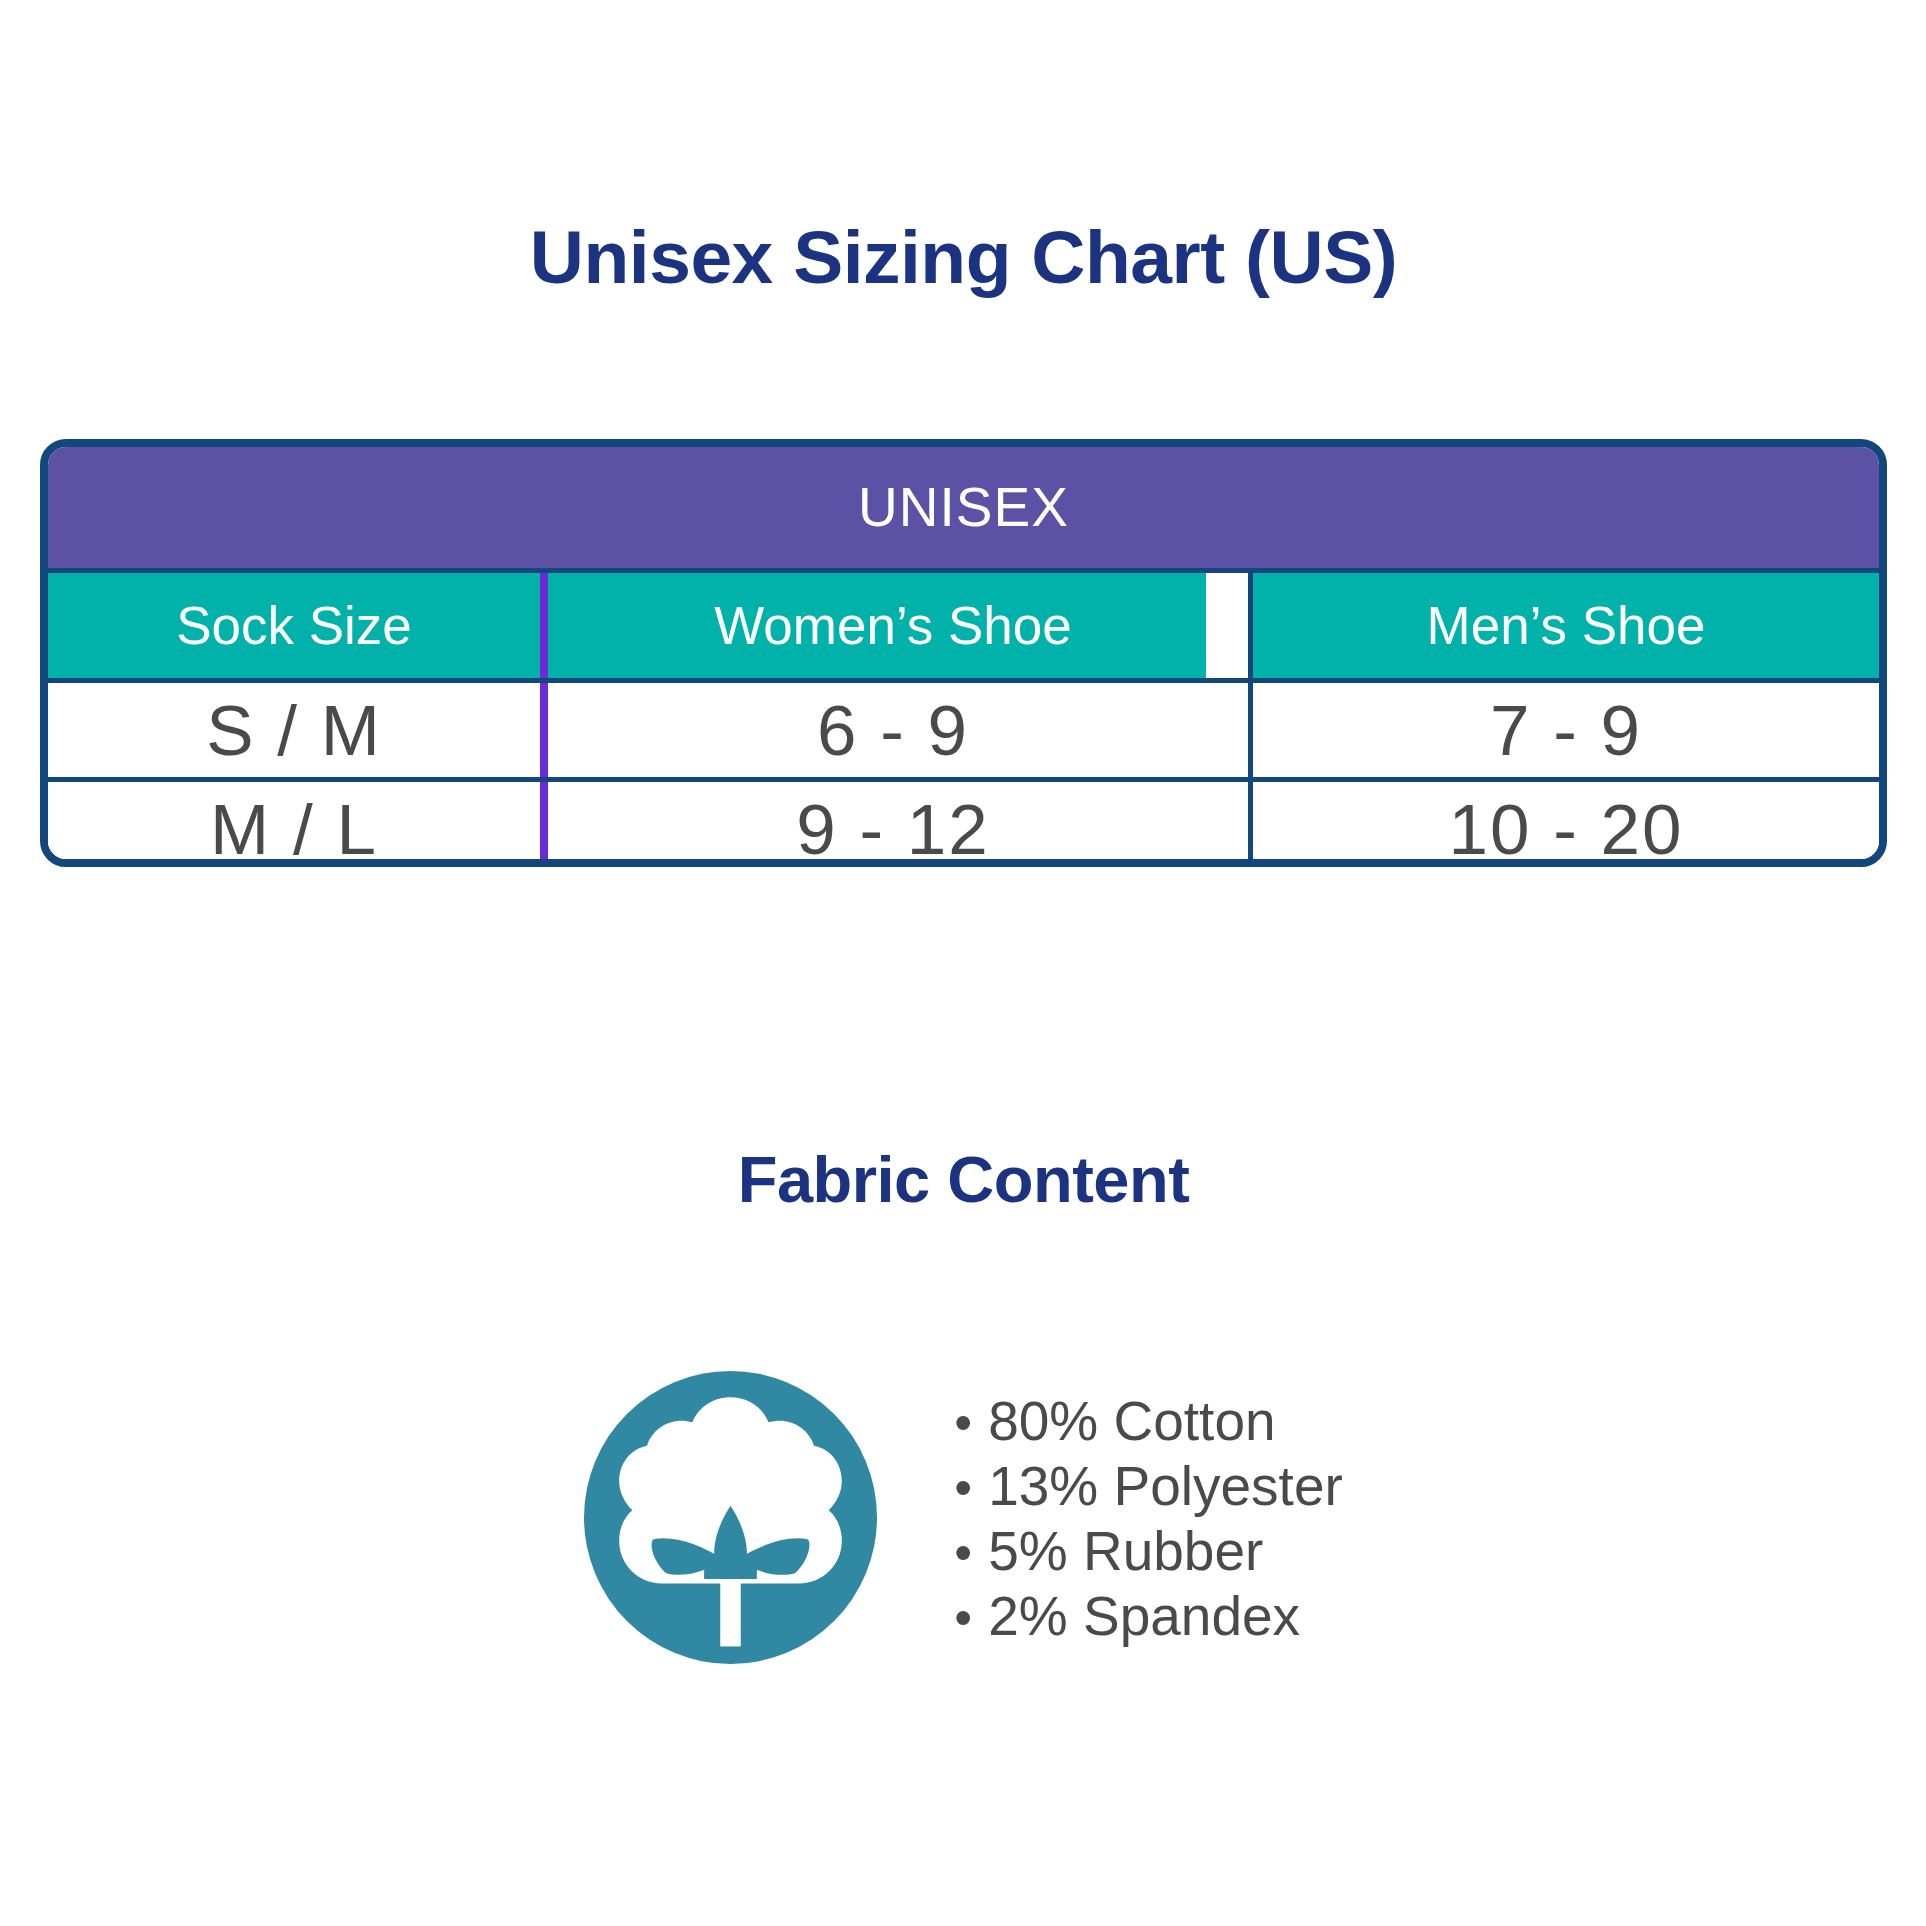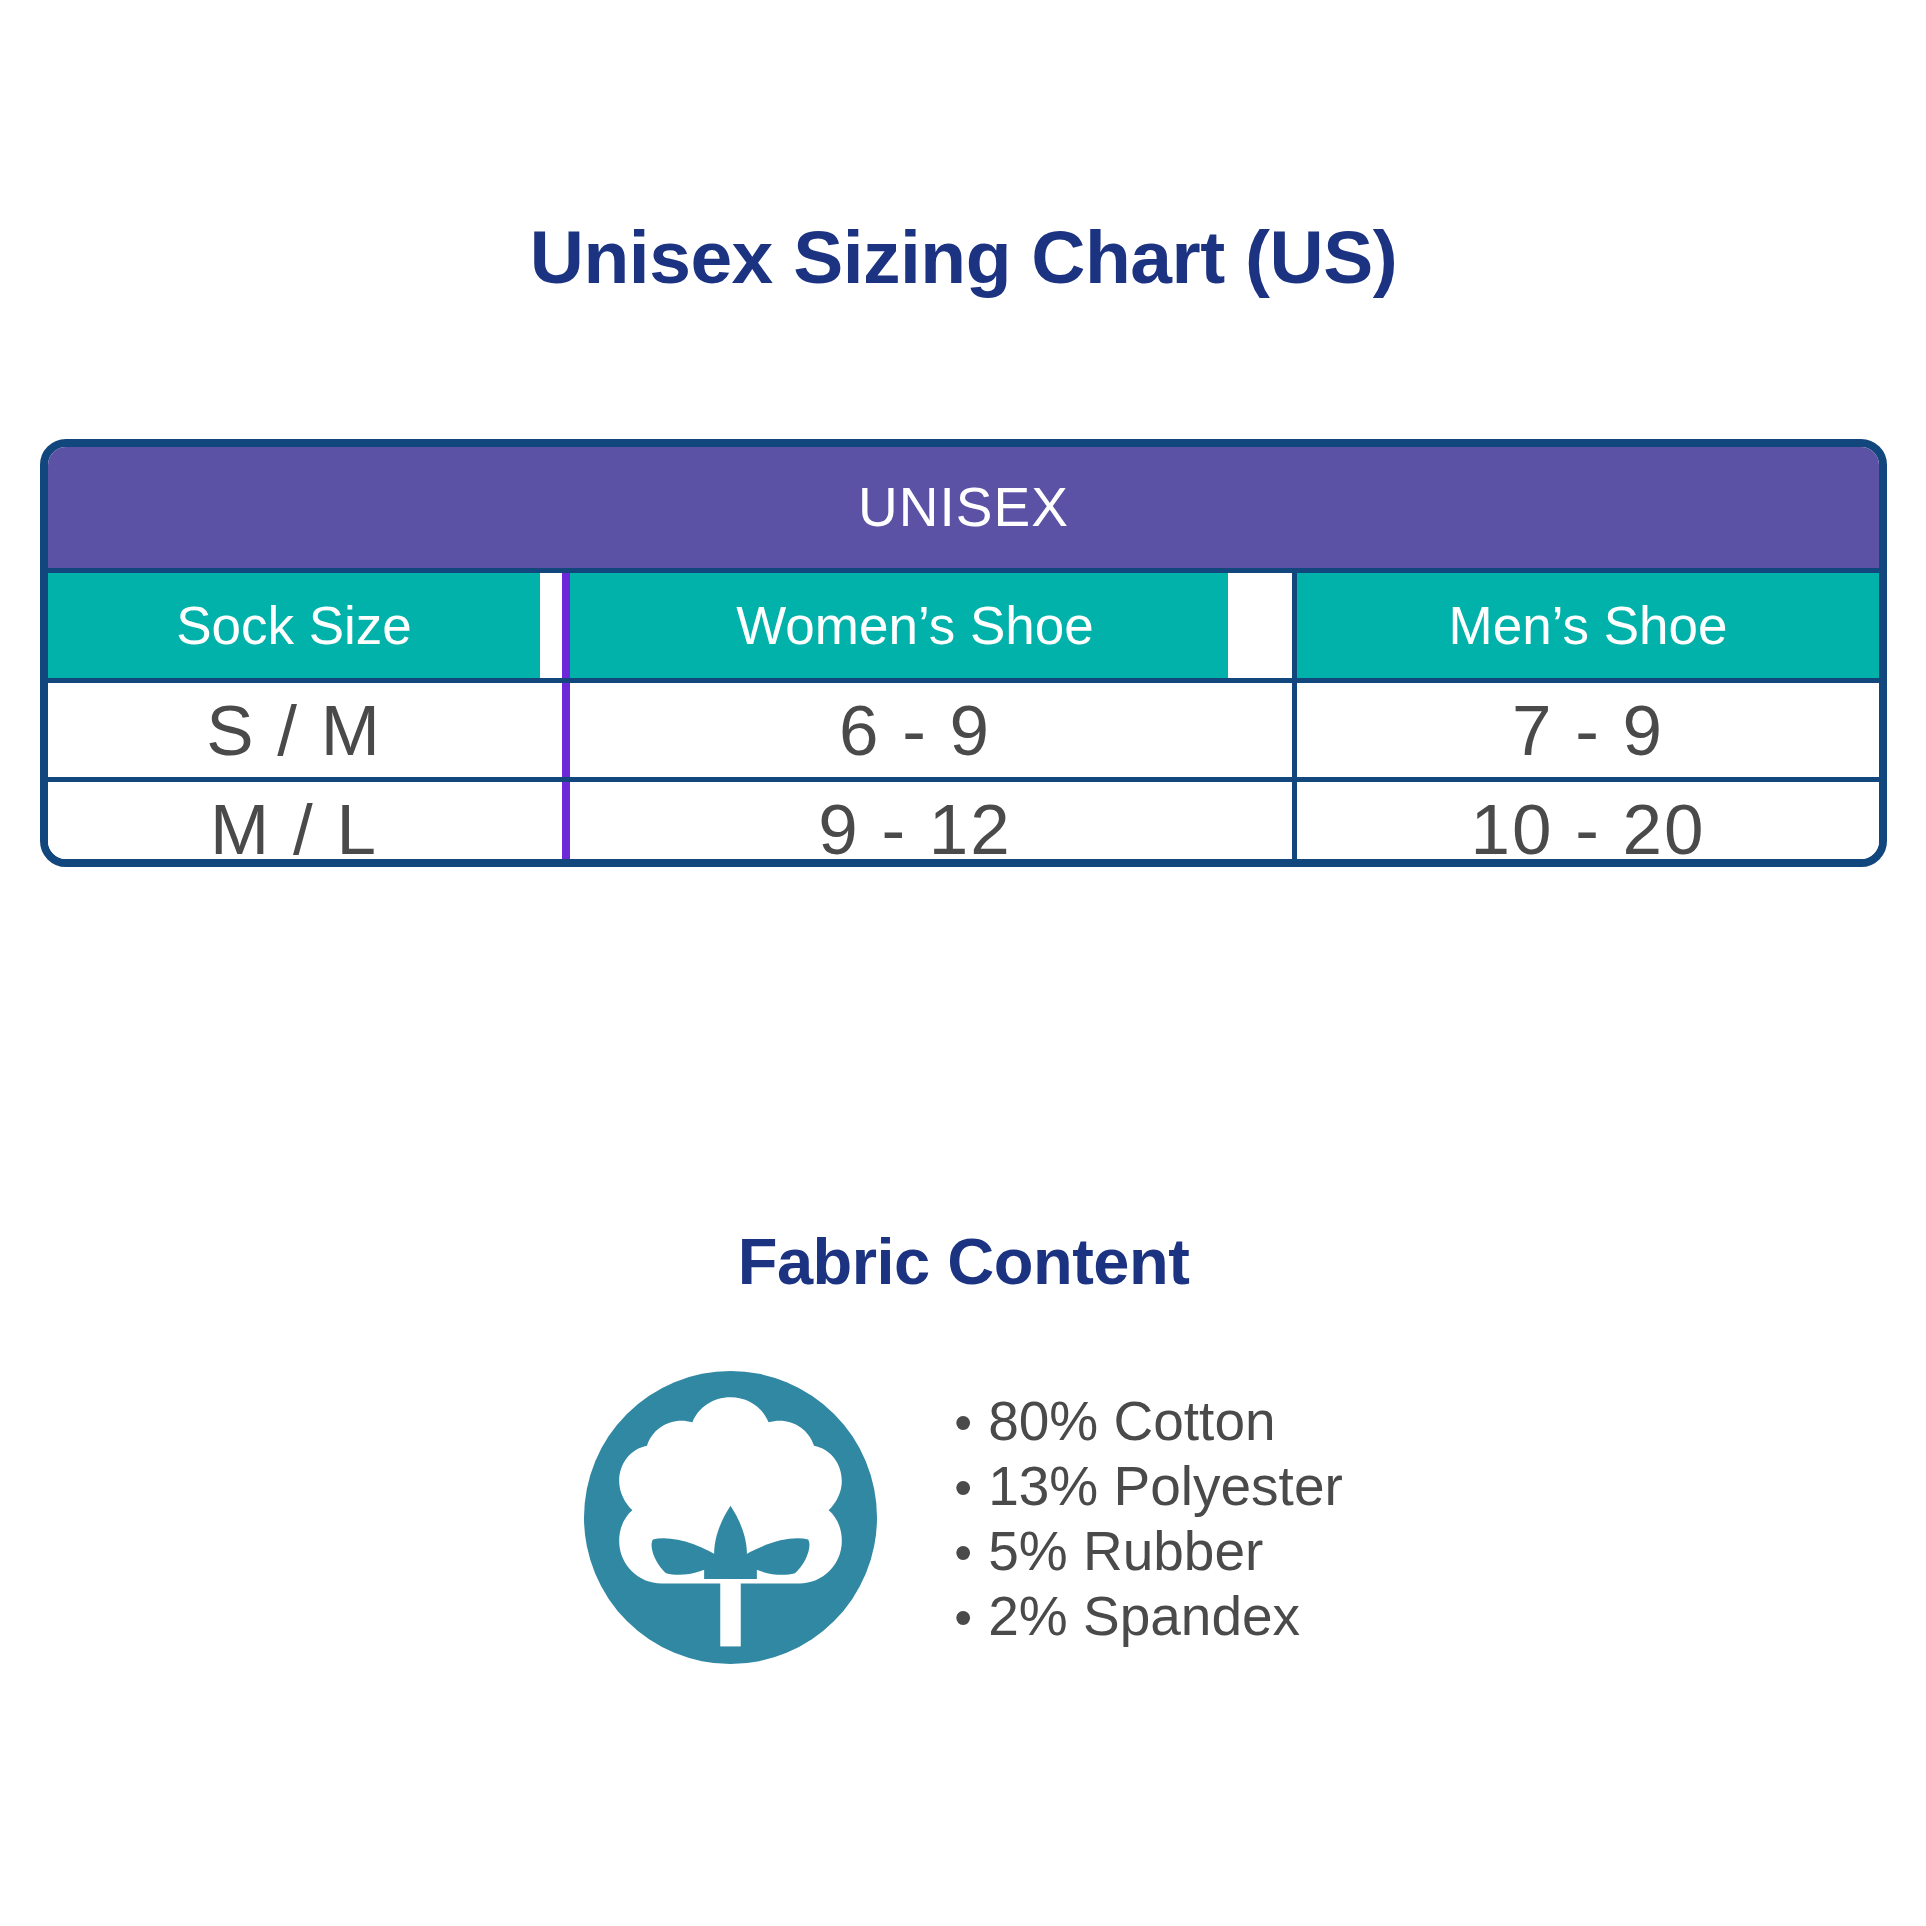--- a/index.html
+++ b/index.html
@@ -30,21 +30,21 @@
     text-align: center;
     font-size: 75px;
     font-weight: bold;
     color: #1c3382;
     letter-spacing: -0.5px;
     line-height: 1;
   }
 
   .fabric-title {
     position: absolute;
-    top: 1229px;
+    top: 1147px;
     left: 0;
     width: 1927px;
     text-align: center;
     font-size: 65px;
     font-weight: bold;
     color: #1c3382;
     letter-spacing: -0.5px;
     line-height: 1;
   }
 
@@ -75,21 +75,20 @@
     font-size: 55px;
     letter-spacing: 1px;
     line-height: 1;
   }
 
   .grid-row {
     display: flex;
     width: 100%;
     box-sizing: border-box;
     border-top: 5px solid #12477e;
-    gap: 22px;
   }
 
   .grid-cell {
     box-sizing: border-box;
     display: flex;
     align-items: center;
     justify-content: center;
     line-height: 1;
   }
   .grid-cell.c1 { width: 492px; }

